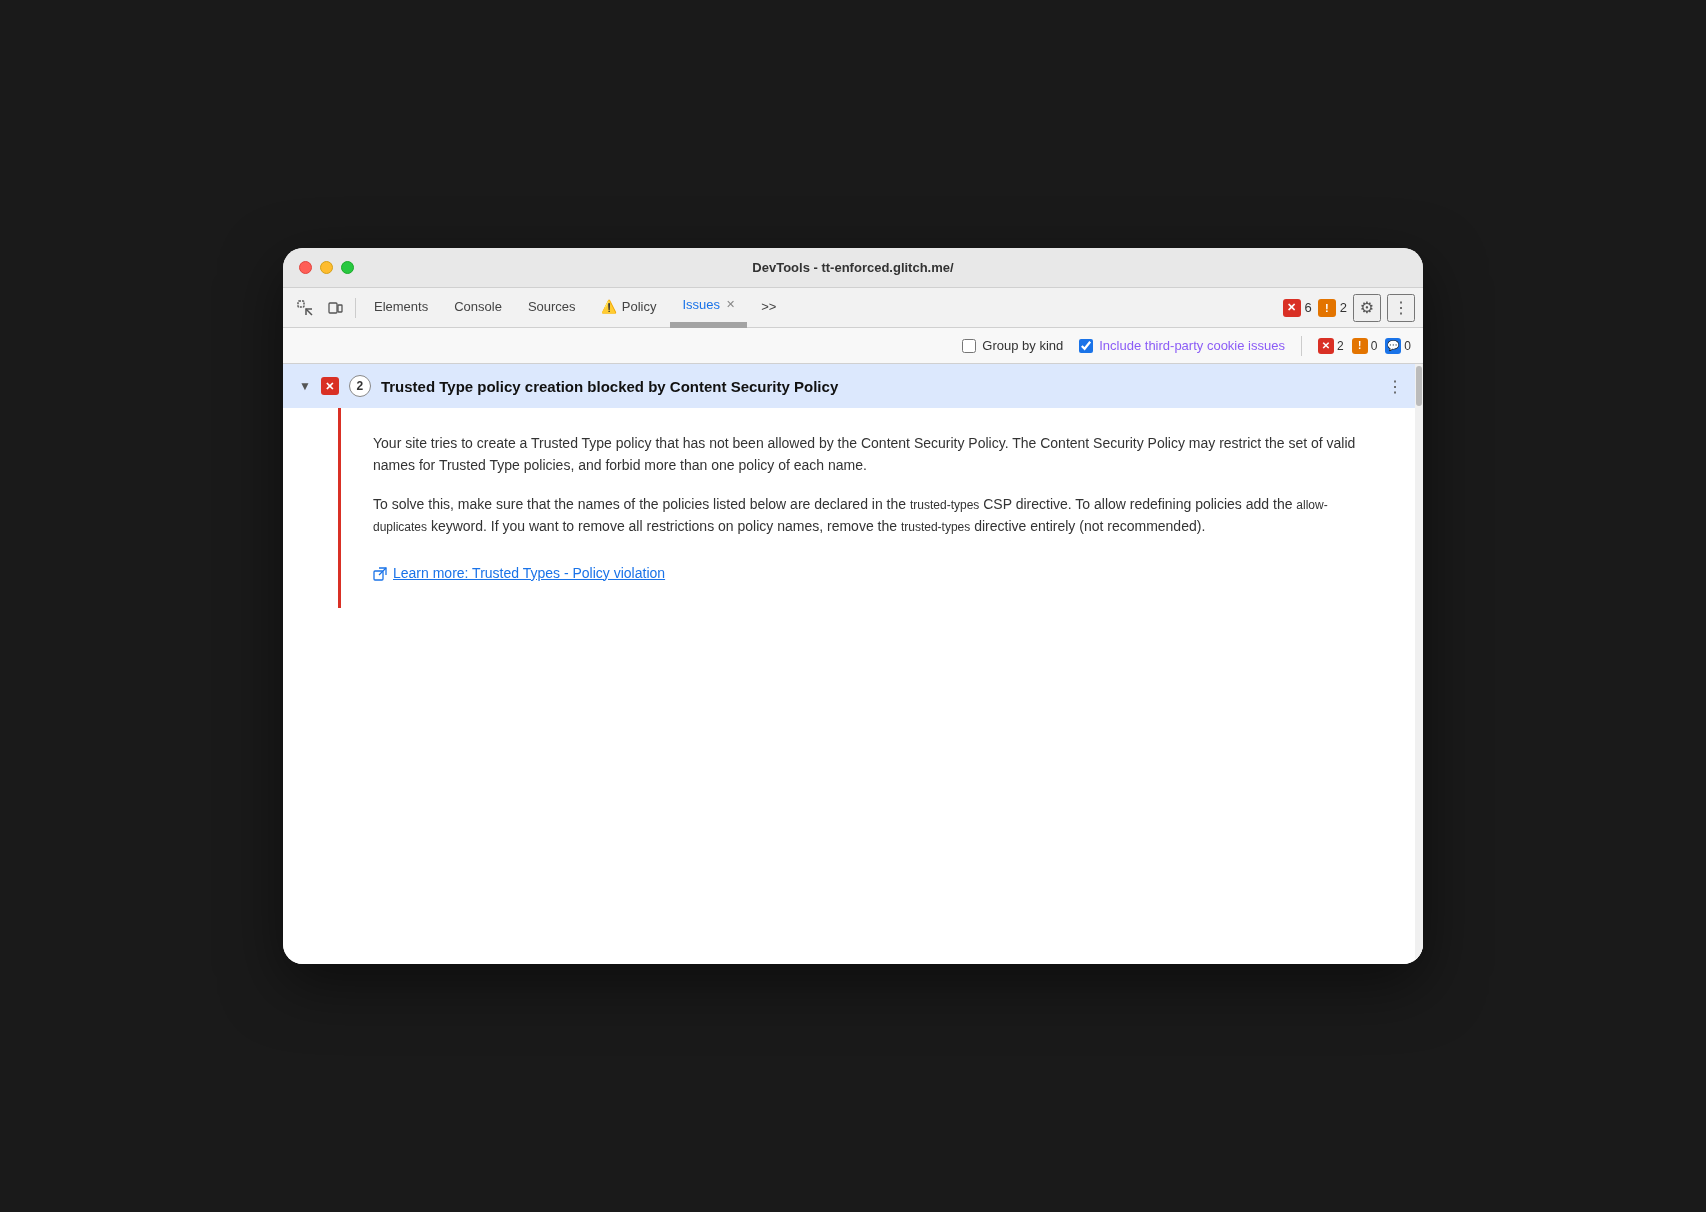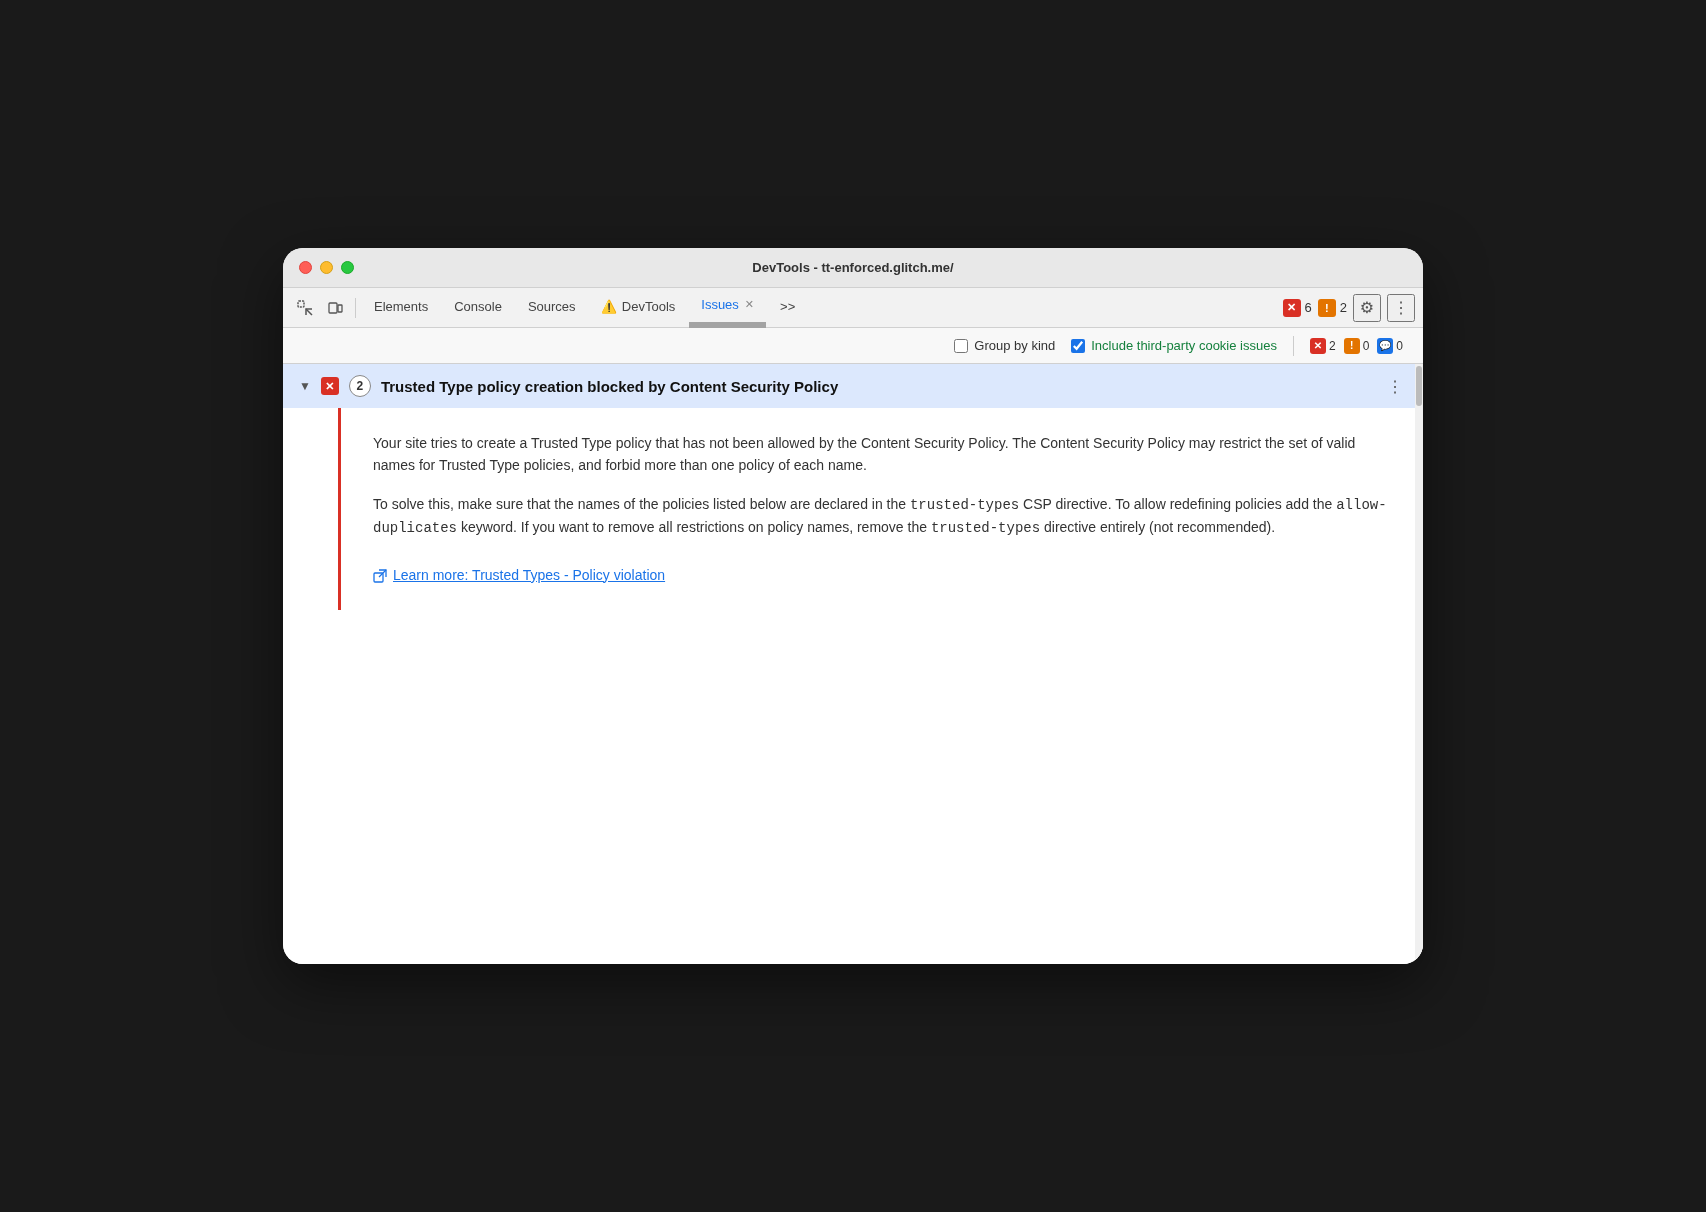--- a/index.html
+++ b/index.html
@@ -132,21 +132,21 @@
       cursor: pointer;
       color: #555;
       font-size: 16px;
     }
     
     .issues-toolbar {
       background: #f8f8f8;
       border-bottom: 1px solid #d0d0d0;
       display: flex;
       align-items: center;
-      padding: 0 20px;
+      padding: 0 12px;
       height: 36px;
       gap: 16px;
       justify-content: flex-end;
     }
     .checkbox-wrap {
       display: flex;
       align-items: center;
       gap: 6px;
       font-size: 12px;
       color: #444;
@@ -237,22 +237,22 @@
       margin-left: 55px;
       font-size: 14px;
       line-height: 1.6;
       color: #333;
     }
     .issue-body p {
       margin-bottom: 16px;
     }
     .issue-body p:last-child { margin-bottom: 0; }
     code {
-      font-family: Liberation Mono, monospace;
-      font-size: 14px;
+      font-family: Liberation Sans, sans-serif;
+      font-size: 12px;
       background: none;
     }
     .affected-resources {
       margin-top: 24px;
       margin-bottom: 12px;
     }
     .affected-title {
       font-size: 11px;
       font-weight: 700;
       letter-spacing: 0.08em;
@@ -337,21 +337,21 @@
       <span>Elements</span>
     </button>
     <button class="tab-btn">
       <span>Console</span>
     </button>
     <button class="tab-btn">
       <span>Sources</span>
     </button>
     <button class="tab-btn">
       <span class="tab-warning">⚠️</span>
-      <span>DevTools</span>
+      <span>Policy</span>
     </button>
     <button class="tab-btn active">
       <span>Issues</span>
       <span class="tab-close">✕</span>
     </button>
 
     <button class="tab-btn">
       <span>&gt;&gt;</span>
     </button>
 
@@ -371,21 +371,21 @@
     </div>
   </div>
 
   <div class="issues-toolbar">
     <div class="checkbox-wrap">
       <input type="checkbox" id="groupByKind" style="">
       <label for="groupByKind" style="cursor:pointer;font-size:13px;color:#333;">Group by kind</label>
     </div>
     <div class="checkbox-wrap">
       <input type="checkbox" id="thirdParty" checked="" style="accent-color: rgb(26, 115, 232);">
-      <label for="thirdParty" style="cursor:pointer;font-size:13px;color:#15803d;">Include third-party cookie issues</label>
+      <label for="thirdParty" style="cursor:pointer;font-size:13px;color:#8b5cf6;">Include third-party cookie issues</label>
     </div>
     <div class="issues-divider"></div>
     <div class="issues-count-group">
       <div class="count-item">
         <span style="display:inline-flex;align-items:center;justify-content:center;background:#d93025;border-radius:3px;width:16px;height:16px;color:white;font-size:10px;font-weight:700;">✕</span>
         <span style="font-size:12px;color:#333;">2</span>
       </div>
       <div class="count-item">
         <span style="display:inline-flex;align-items:center;justify-content:center;background:#e37400;border-radius:3px;width:16px;height:16px;color:white;font-size:10px;font-weight:700;">!</span>
         <span style="font-size:12px;color:#333;">0</span>

